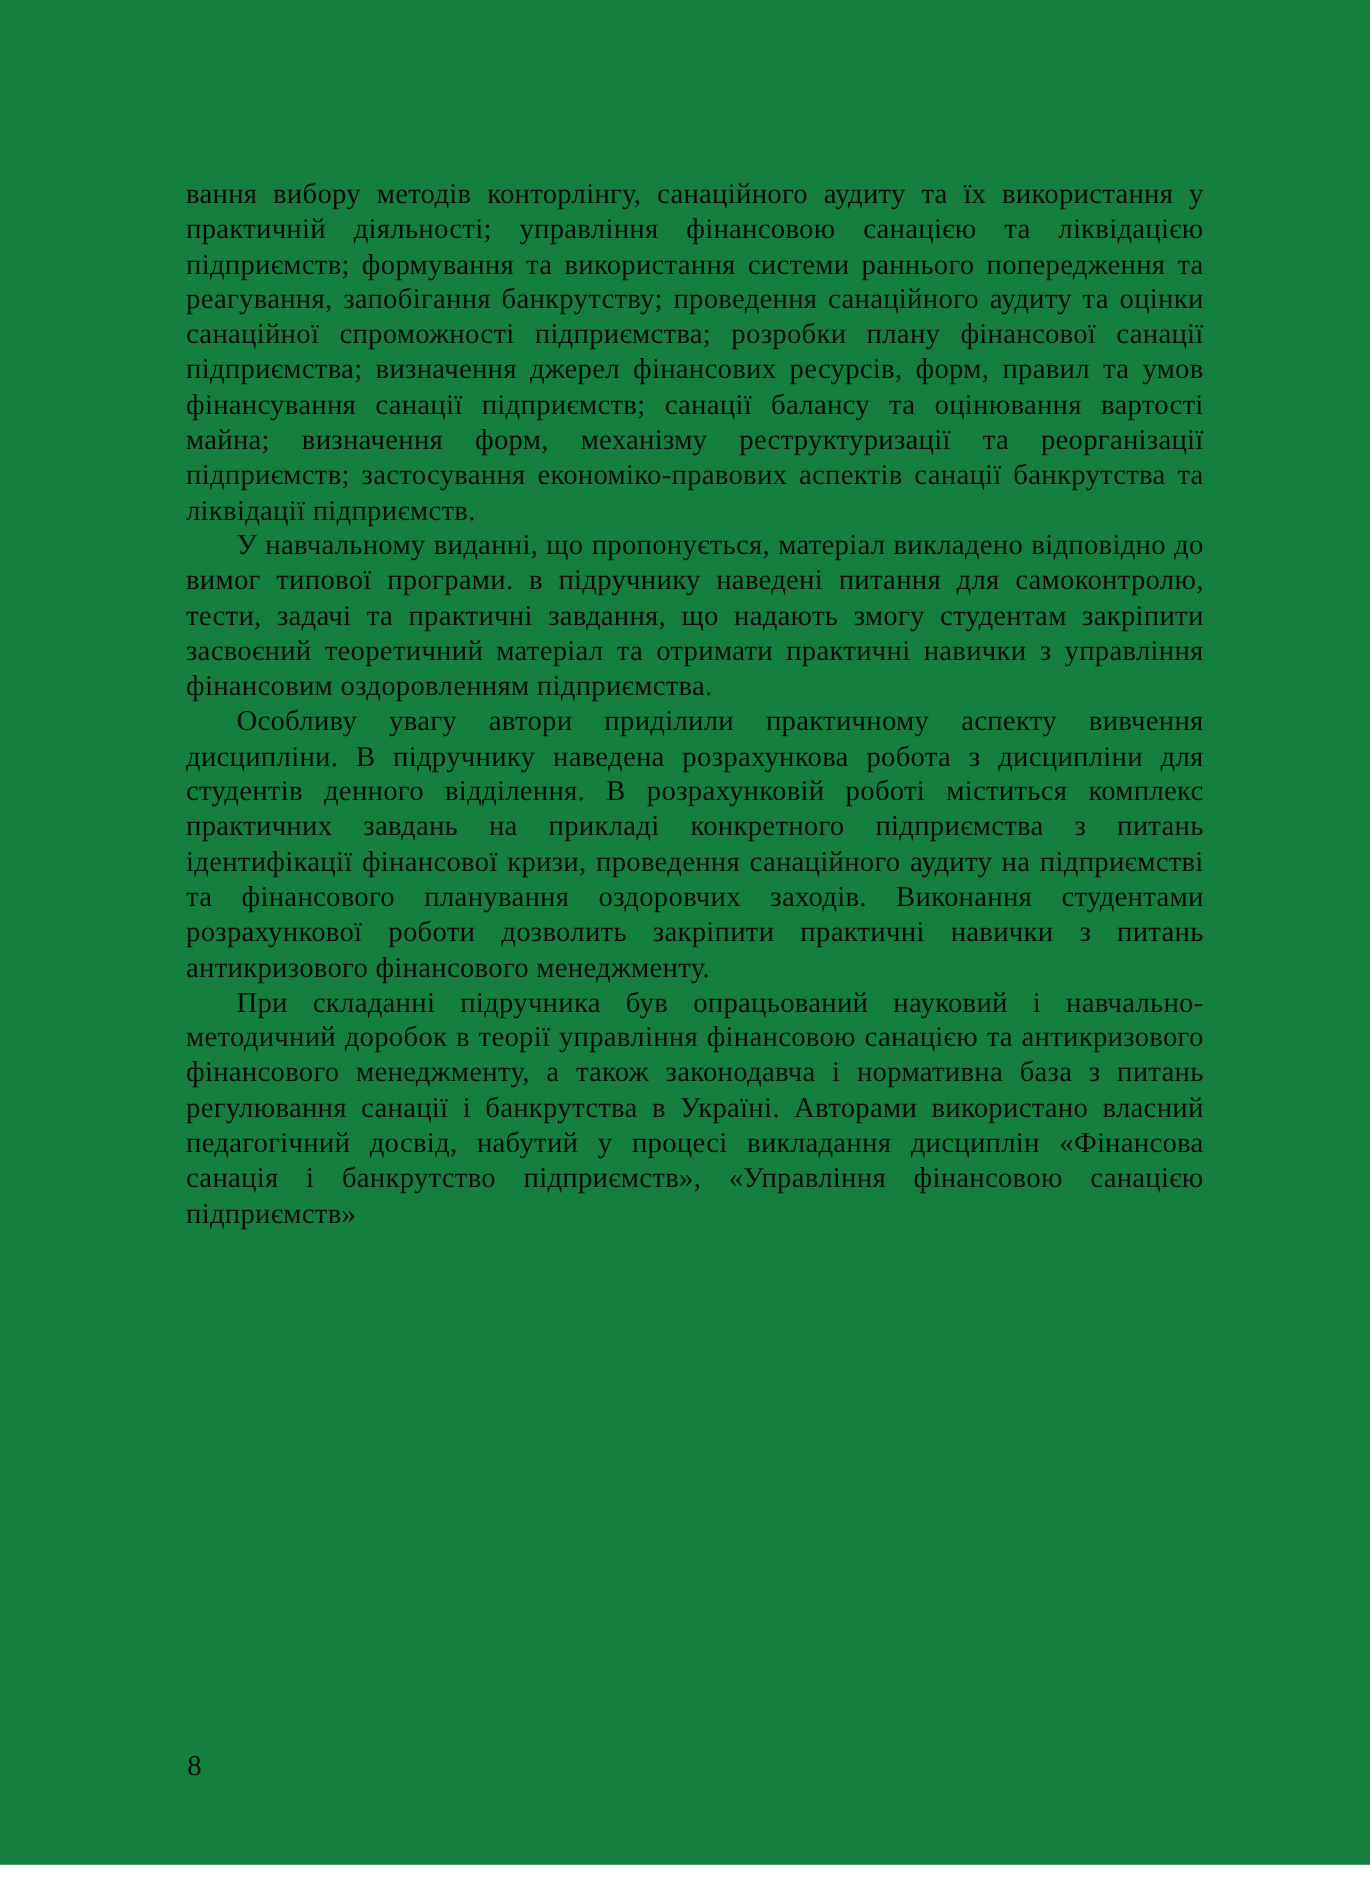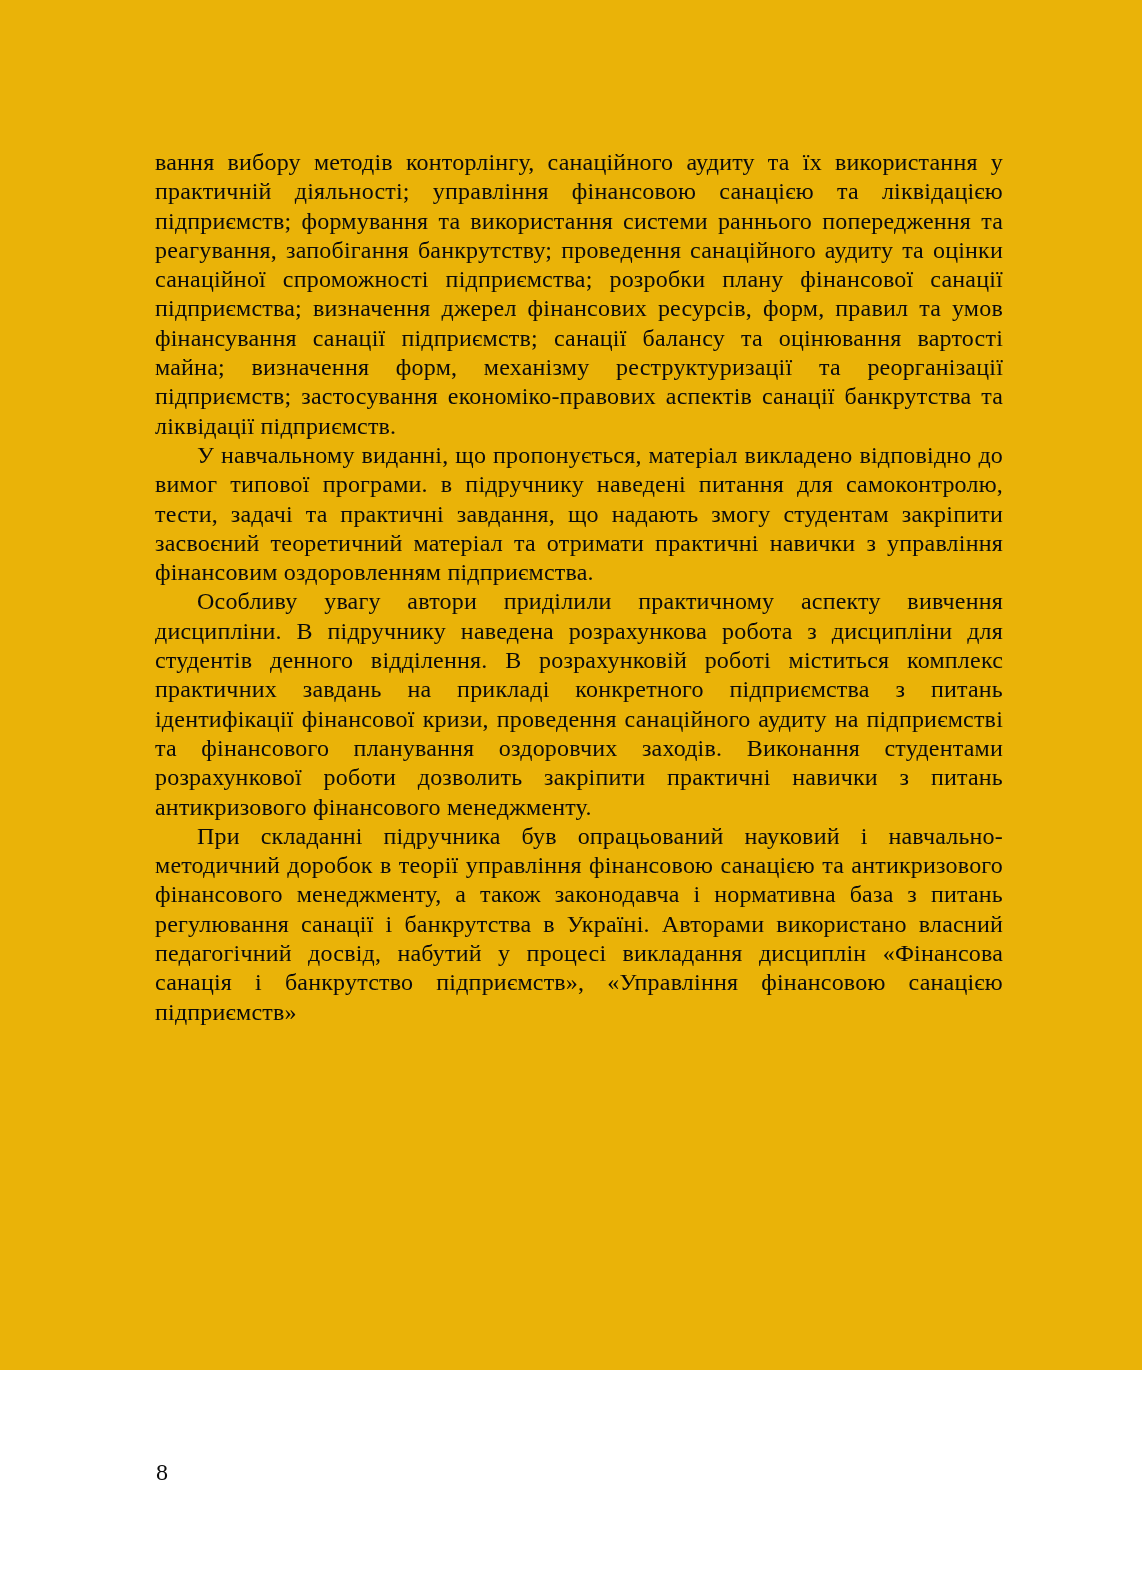--- a/index.html
+++ b/index.html
@@ -13,22 +13,22 @@
     position: relative;
     font-family: "Liberation Serif", "DejaVu Serif", serif;
     color: #0b0b0b;
     overflow: hidden;
   }
   .page {
     position: absolute;
     left: 0;
     top: 0;
     width: 1142px;
-    height: 1370px;
-    background: #eab308;
+    height: 1554px;
+    background: #15803d;
   }
   .text-block {
     position: absolute;
     left: 155px;
     top: 148px;
     width: 848px;
     font-size: 24px;
     line-height: 29.3px;
     text-align: justify;
     letter-spacing: 0.2px;

